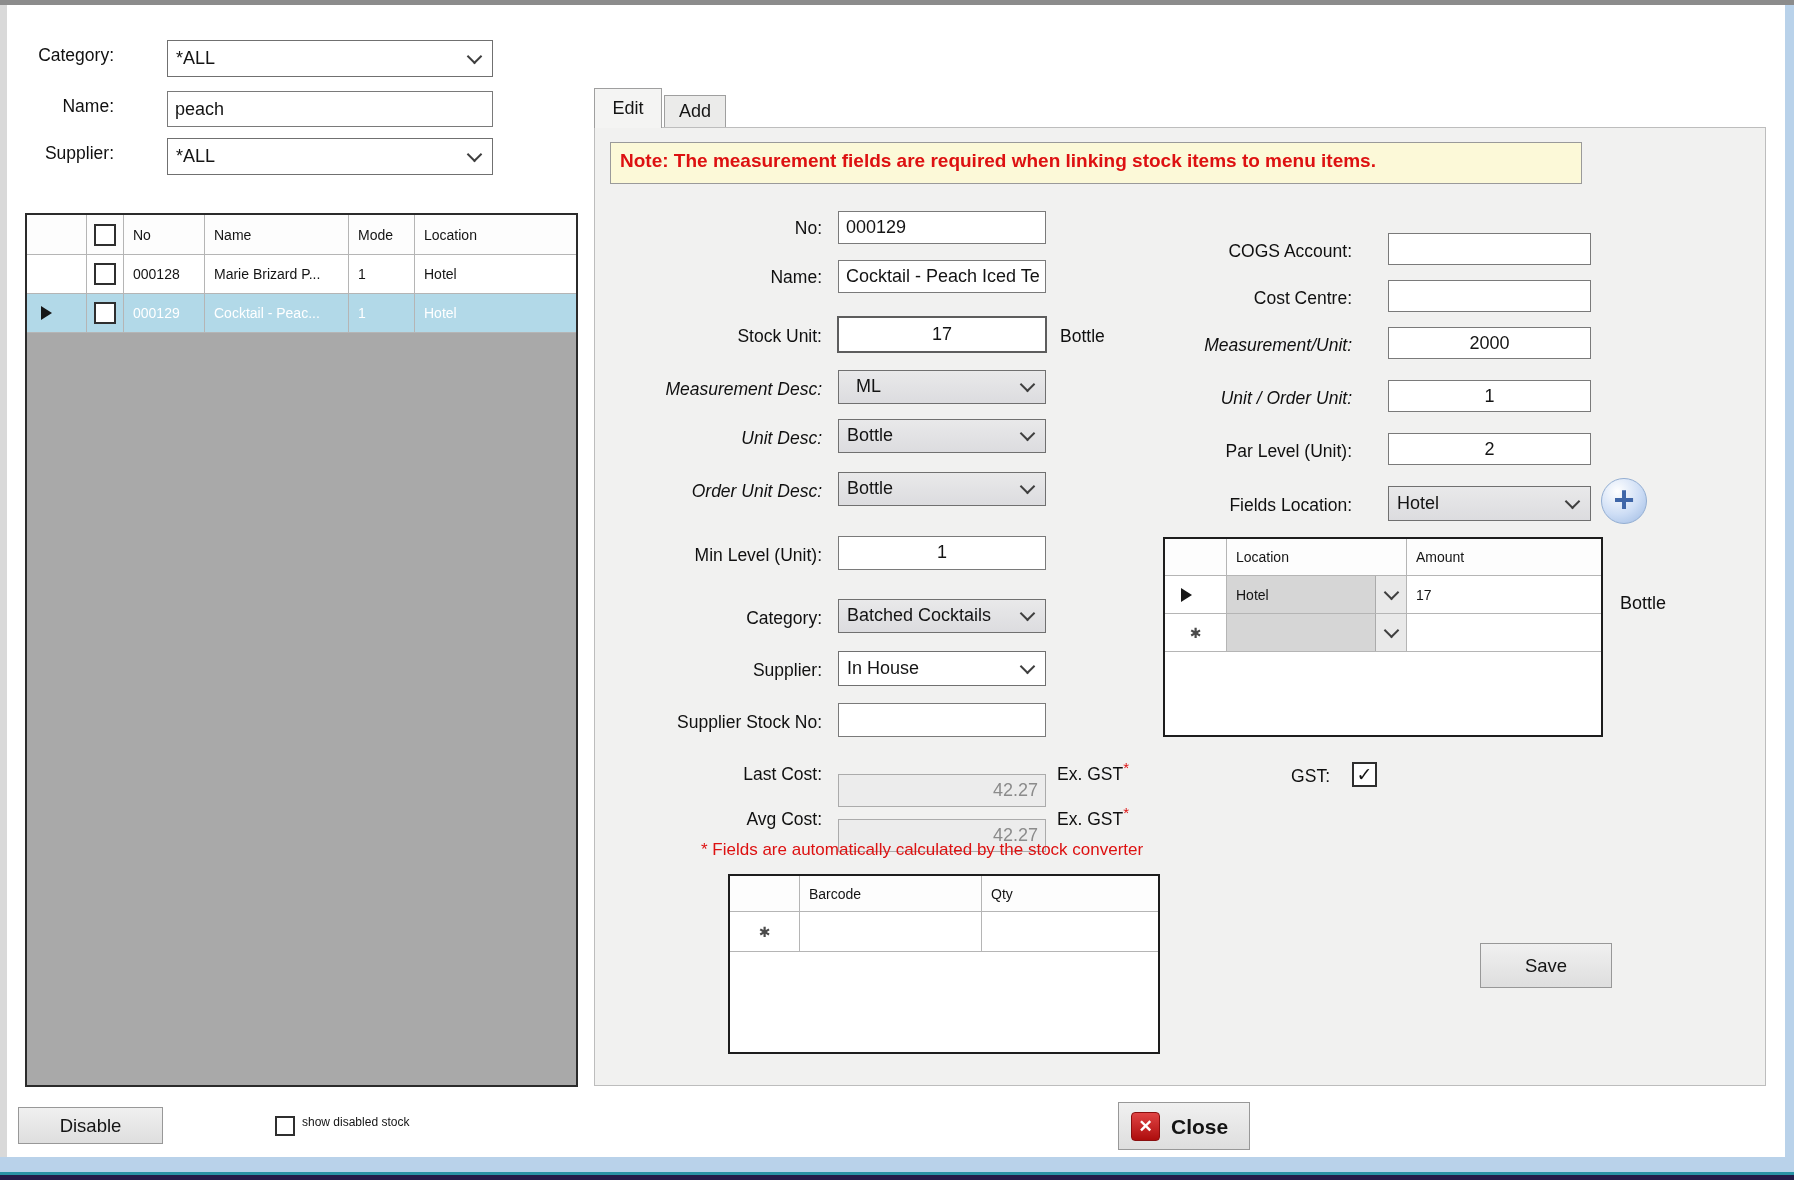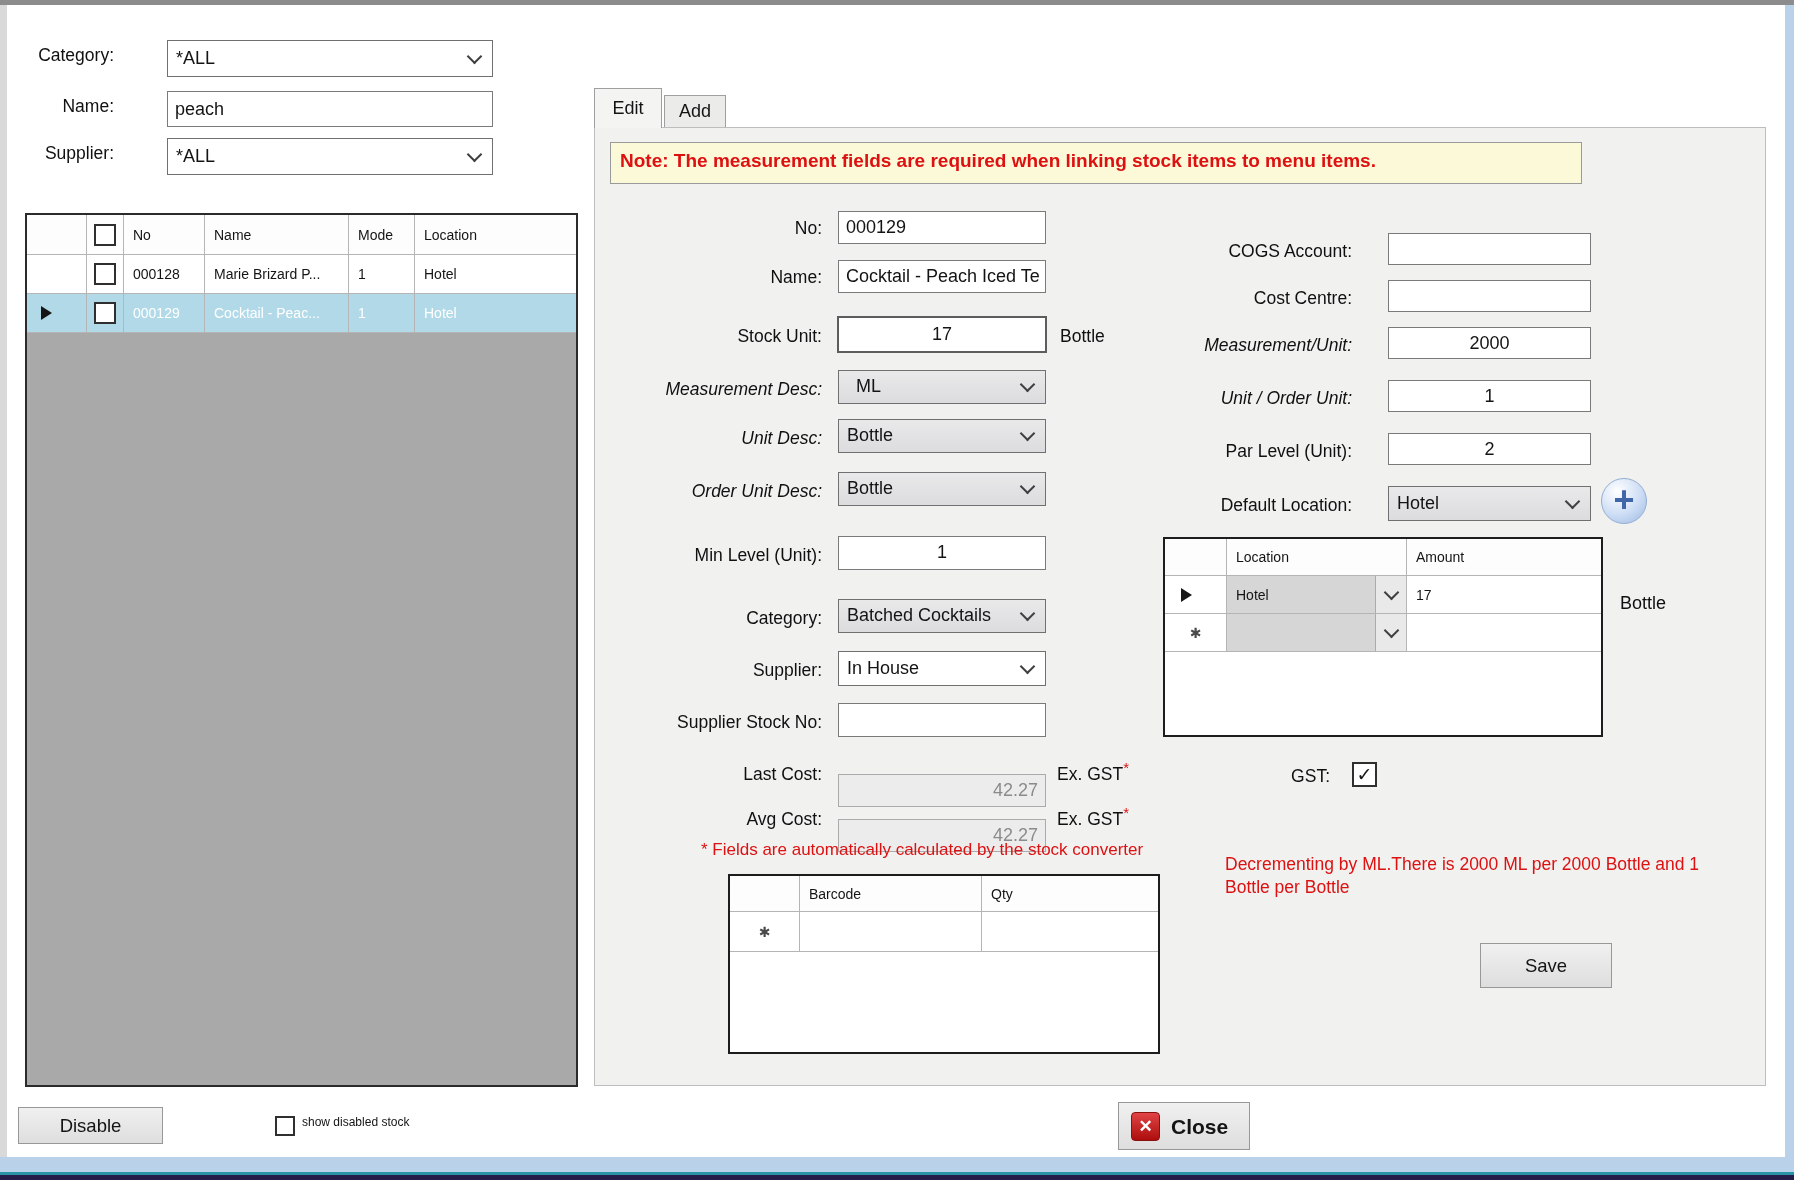--- a/index.html
+++ b/index.html
@@ -186,21 +186,21 @@
 
   <div class="lbl it" style="left:1160px;top:334px;width:192px;">Measurement/Unit:</div>
   <div class="tb center" style="left:1388px;top:327px;width:203px;height:32px;line-height:30px;">2000</div>
 
   <div class="lbl it" style="left:1160px;top:387px;width:192px;">Unit / Order Unit:</div>
   <div class="tb center" style="left:1388px;top:380px;width:203px;height:32px;line-height:30px;">1</div>
 
   <div class="lbl" style="left:1160px;top:440px;width:192px;">Par Level (Unit):</div>
   <div class="tb center" style="left:1388px;top:433px;width:203px;height:32px;line-height:30px;">2</div>
 
-  <div class="lbl" style="left:1160px;top:494px;width:192px;">Default Location:</div>
+  <div class="lbl" style="left:1160px;top:494px;width:192px;">Fields Location:</div>
   <div class="dd" style="left:1388px;top:486px;width:203px;height:35px;line-height:33px;">
     <span>Hotel</span>
     <span class="chev"></span>
   </div>
   <div style="position:absolute;left:1601px;top:478px;width:46px;height:46px;border-radius:50%;
               background:radial-gradient(circle at 35% 28%, #ffffff, #cdddf5 55%, #9cb9e2);
               border:1px solid #93aed2;box-sizing:border-box;text-align:center;
               font-size:36px;line-height:42px;font-weight:bold;color:#3f66a8;">
     <span>+</span>
   </div>
@@ -229,21 +229,20 @@
     </div>
     <div class="grid-cell" style="left:242px;top:75px;width:194px;height:38px;border-right:none;"></div>
   </div>
   <div class="lbl" style="left:1620px;top:592px;width:80px;text-align:left;font-size:18px;">Bottle</div>
 
   <div class="lbl" style="left:1230px;top:765px;width:100px;">GST:</div>
   <div class="cbx" style="left:1352px;top:762px;width:25px;height:25px;line-height:21px;font-size:19px;border-width:2px;">
     <span>✓</span>
   </div>
 
-  <div class="redtext" style="position:absolute;left:1225px;top:853px;width:490px;font-size:17.5px;line-height:23px;">Decrementing by ML.There is 2000 ML per 2000 Bottle and 1 Bottle per Bottle</div>
 
   <div class="btn" style="left:1480px;top:943px;width:132px;height:45px;line-height:43px;">Save</div>
 
   <div class="btn" style="left:18px;top:1107px;width:145px;height:37px;line-height:35px;">Disable</div>
 
   <div class="cbx" style="left:275px;top:1116px;width:20px;height:20px;"></div>
   <div style="position:absolute;left:302px;top:1115px;font-size:12px;">show disabled stock</div>
 
   <div class="btn" style="left:1118px;top:1102px;width:132px;height:48px;">
     <span style="position:absolute;left:12px;top:9px;width:29px;height:29px;border-radius:4px;

